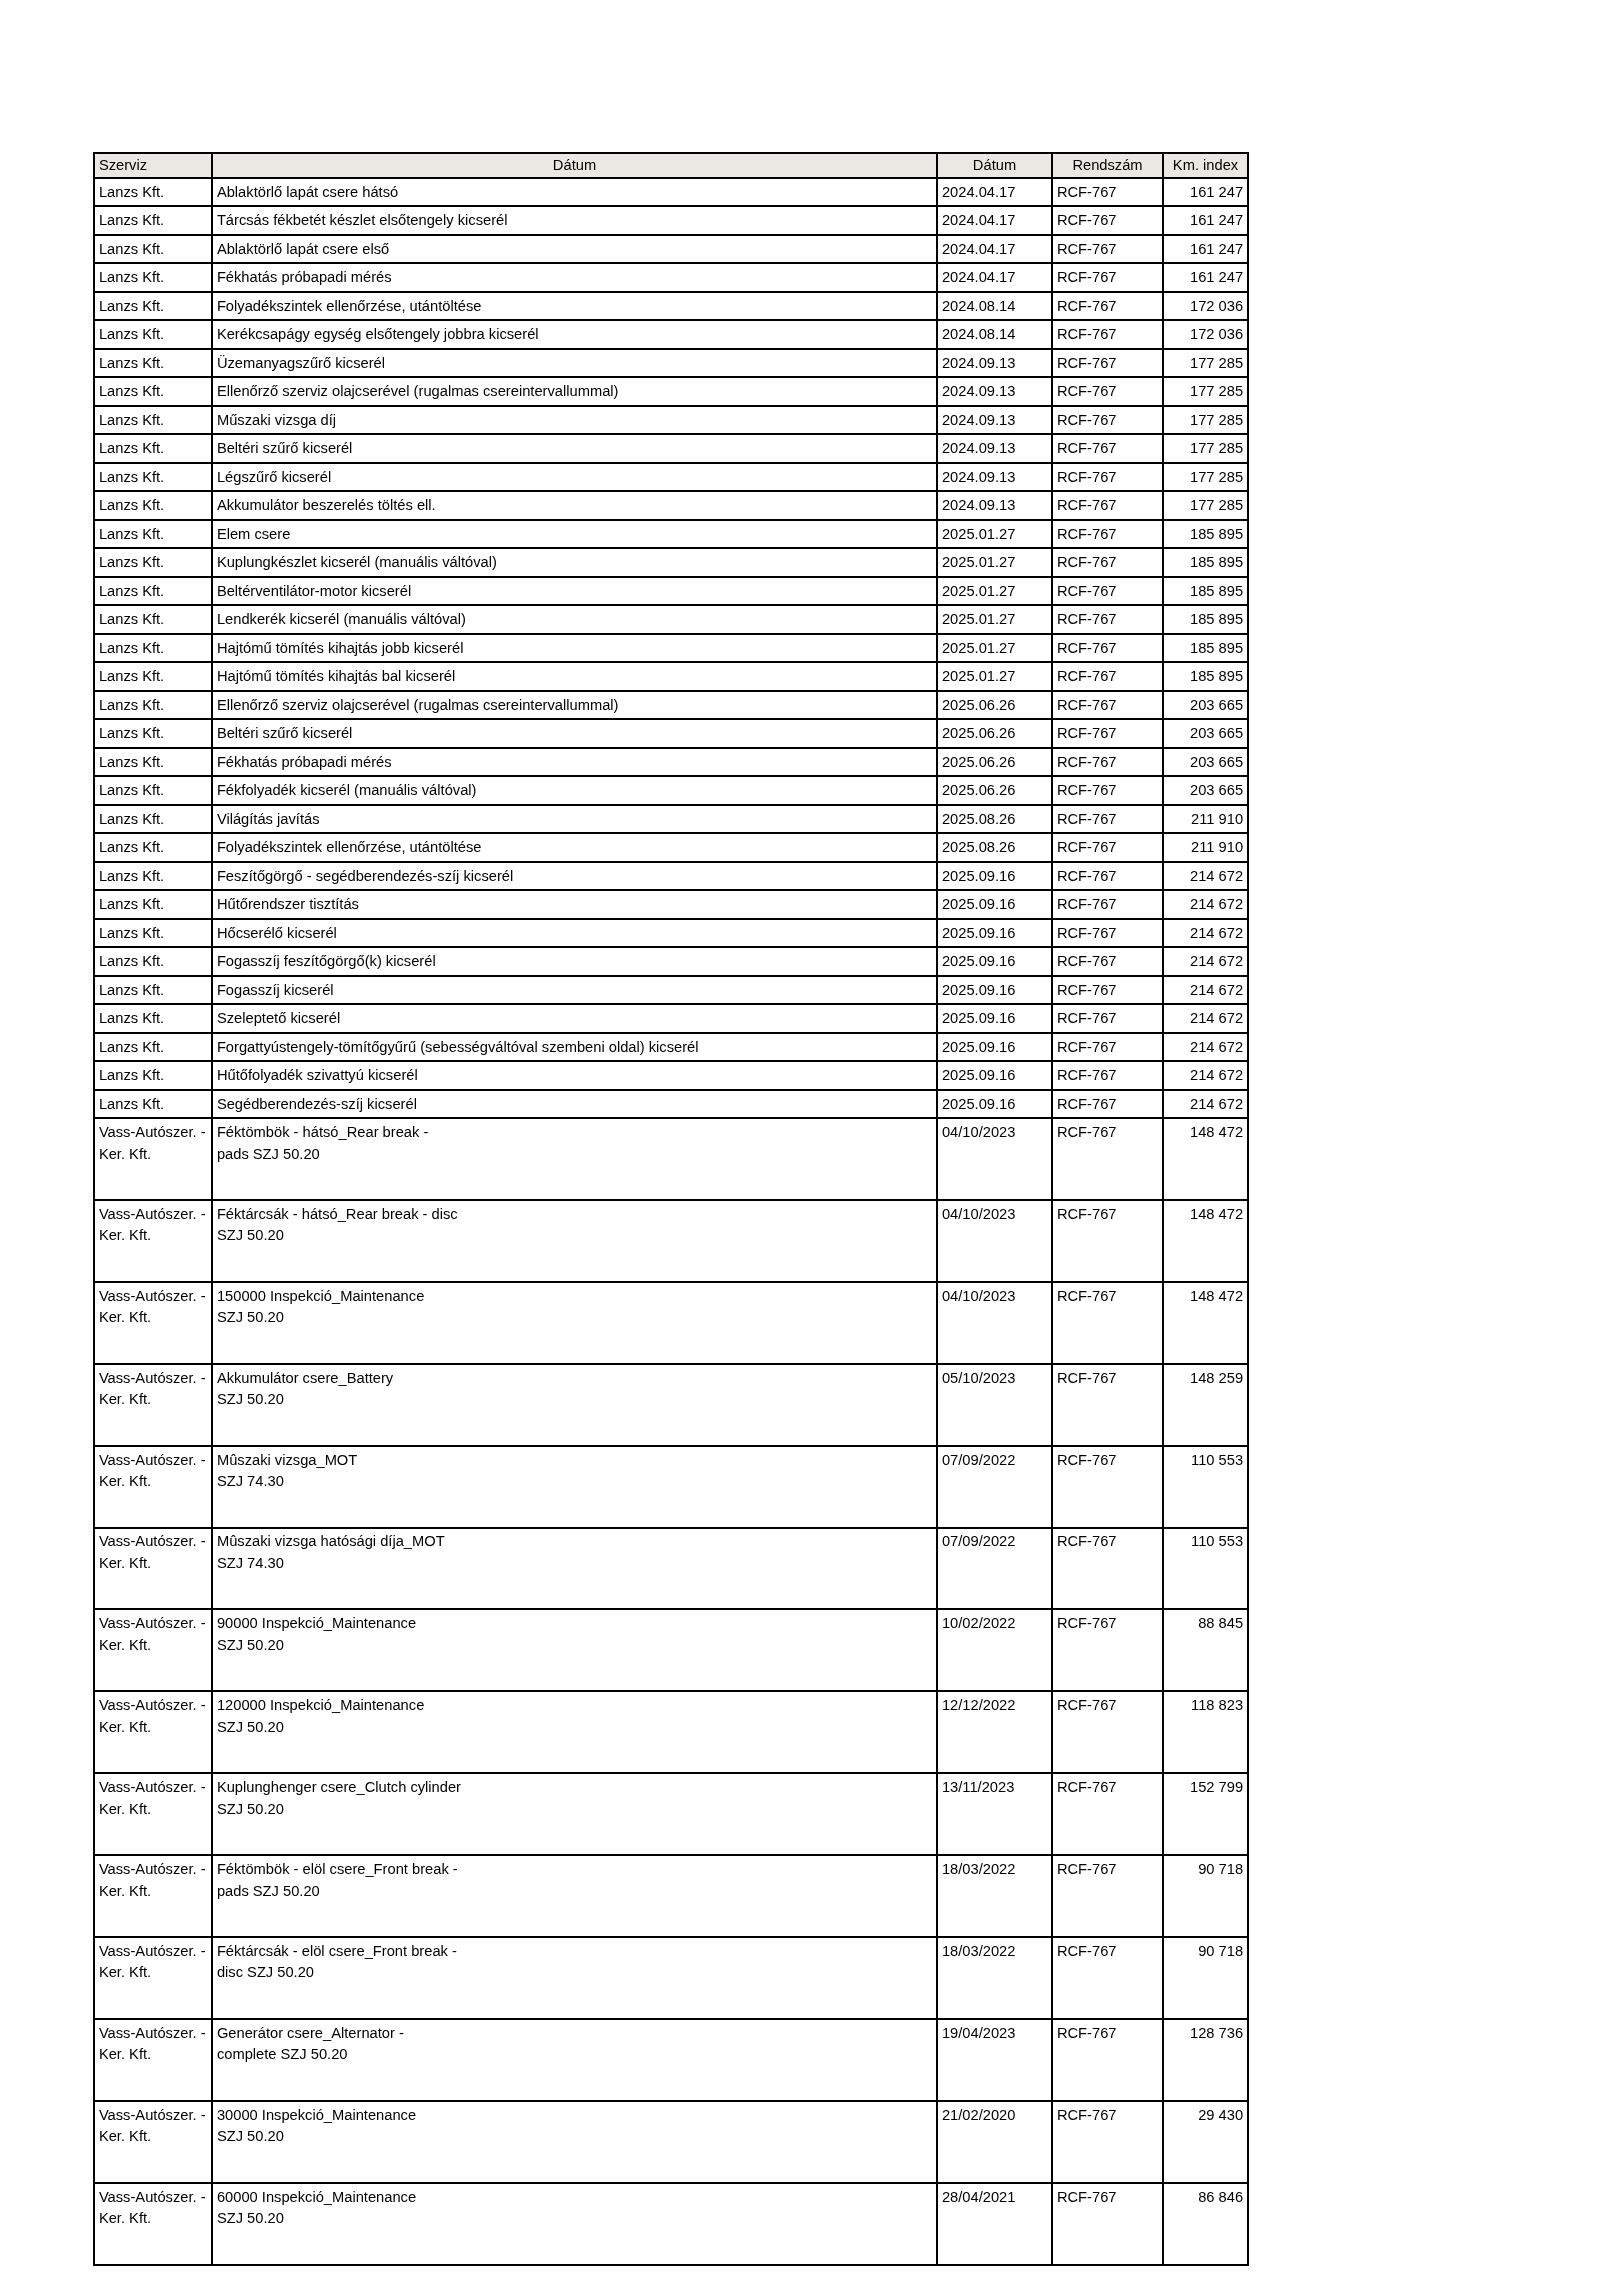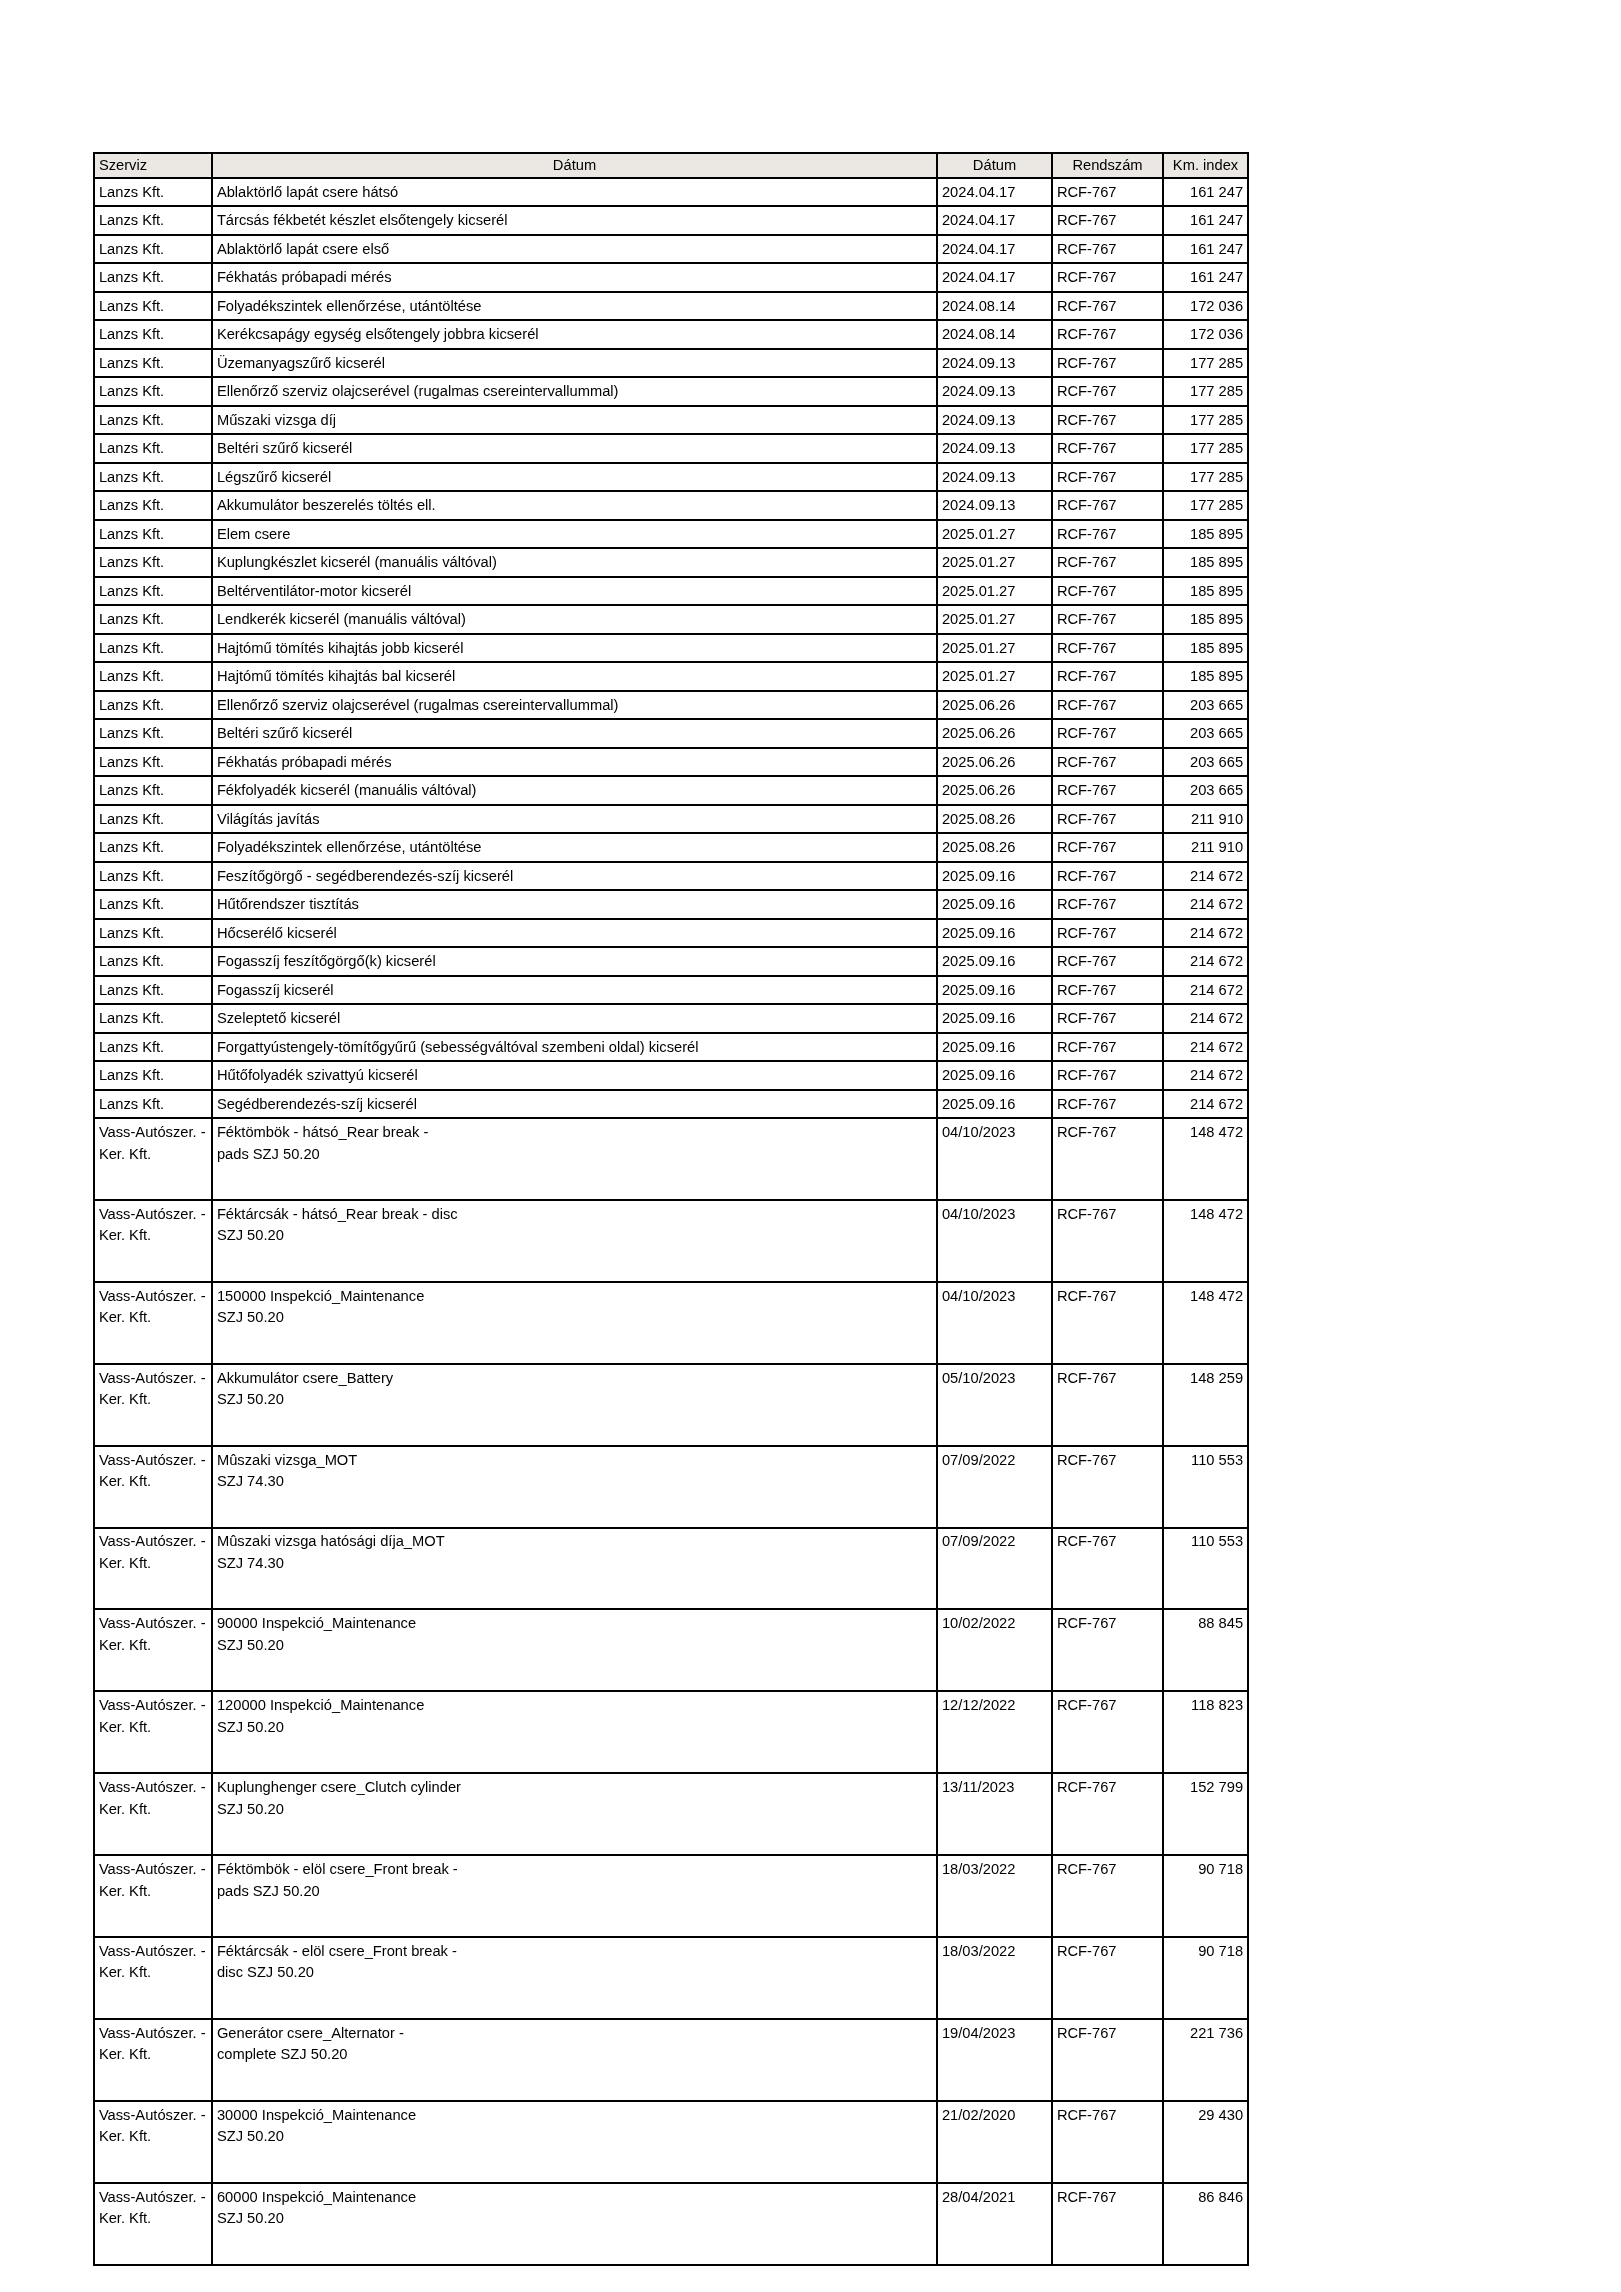--- a/index.html
+++ b/index.html
@@ -901,21 +901,21 @@
             <div class="line">Generátor csere_Alternator -</div>
             <div class="line line2">complete SZJ 50.20</div>
           </td>
           <td class="td-datum">
             <div class="line">19/04/2023</div>
           </td>
           <td class="td-rendszam">
             <div class="line">RCF-767</div>
           </td>
           <td class="td-km">
-            <div class="line">221 736</div>
+            <div class="line">128 736</div>
           </td>
         </tr>
         <tr class="row-tall">
           <td class="td-szerviz">
             <div class="line">Vass-Autószer. -</div>
             <div class="line line2">Ker. Kft.</div>
           </td>
           <td class="td-leiras">
             <div class="line">30000 Inspekció_Maintenance</div>
             <div class="line line2">SZJ 50.20</div>

